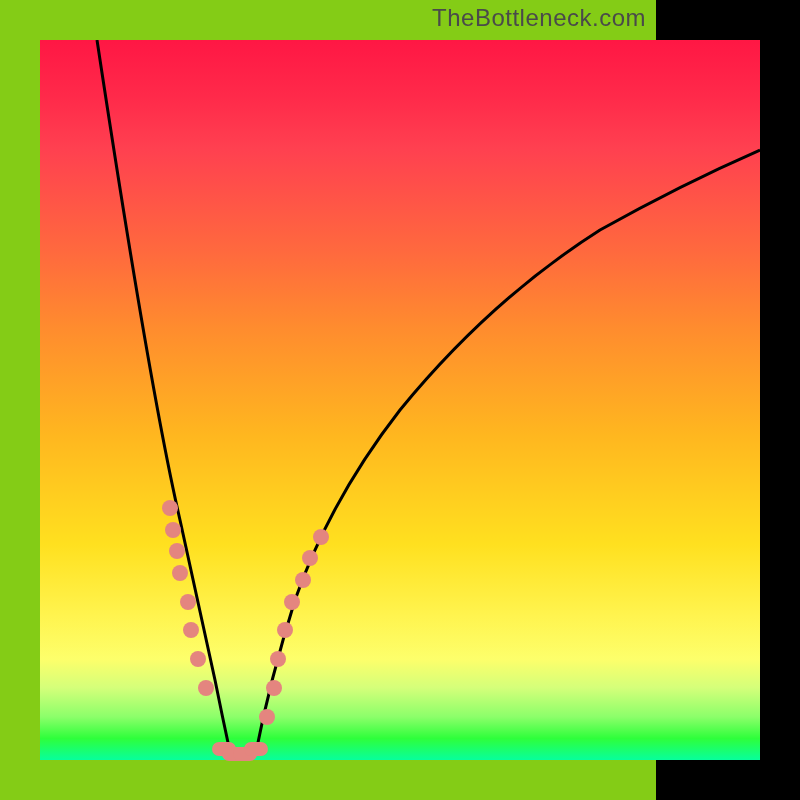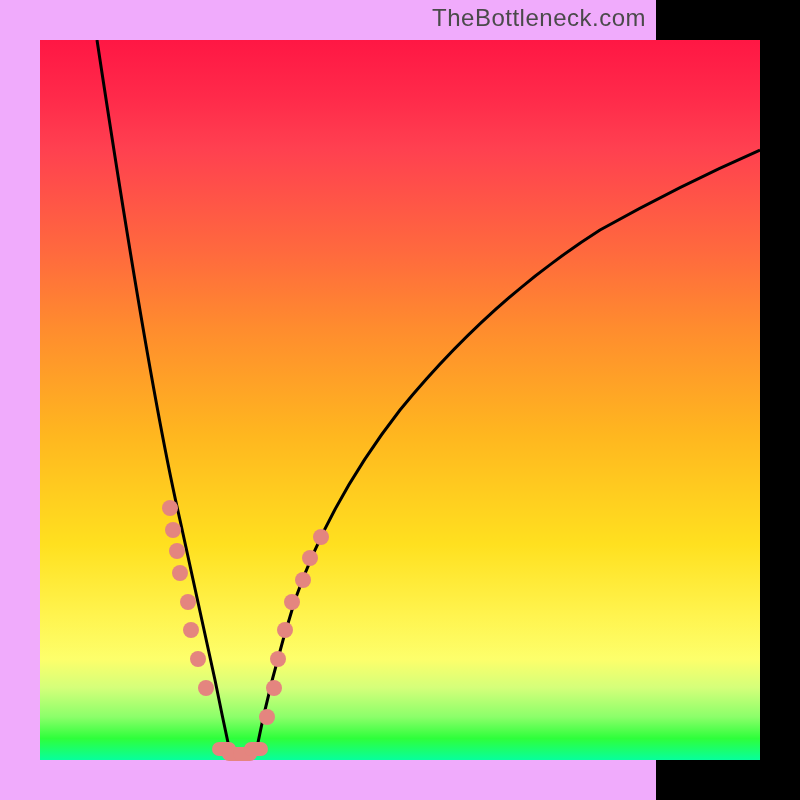--- a/index.html
+++ b/index.html
@@ -1,21 +1,21 @@
 <!DOCTYPE html>
 <html><head>
 <meta charset="utf-8">
 <style>
   * { margin: 0; padding: 0; box-sizing: border-box; }
   html, body { width: 800px; height: 800px; overflow: hidden; background: #000; }
   .canvas {
     position: relative;
     width: 656px;
     height: 800px;
-    background: #f0abfc;
+    background: #84cc16;
   }
   .plot-area {
     position: absolute;
     left: 40px;
     top: 40px;
     width: 720px;
     height: 720px;
     background: linear-gradient(to bottom,
       #ff1744 0%,
       #ff2a4a 8%,

